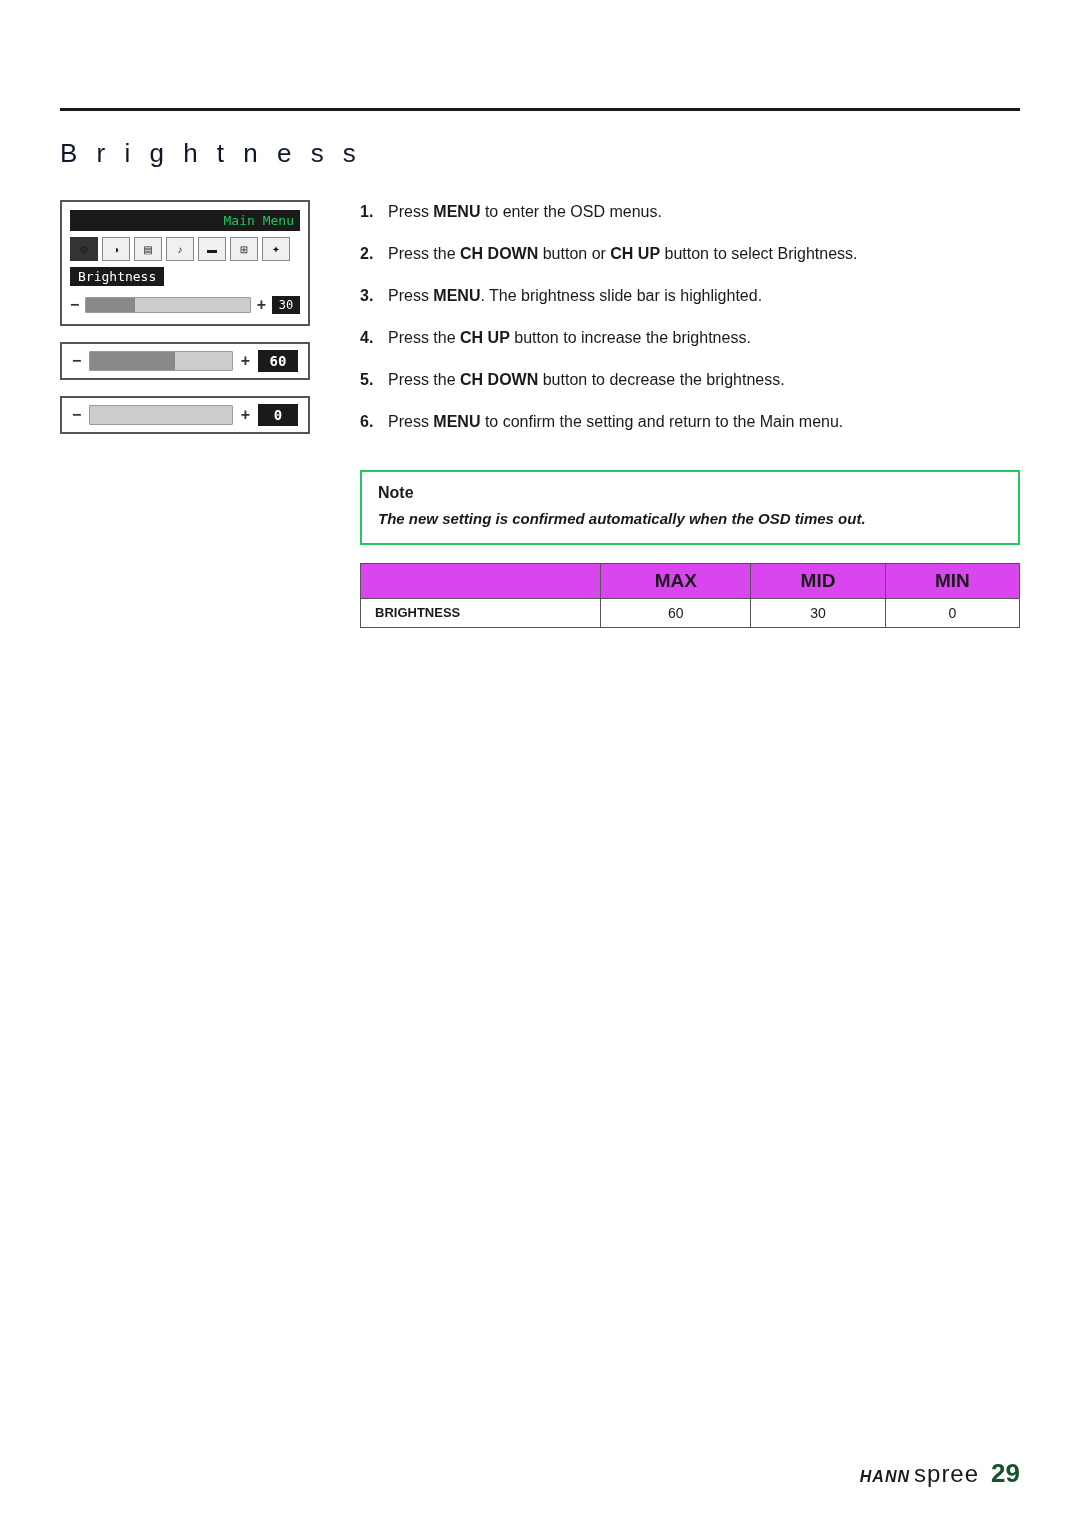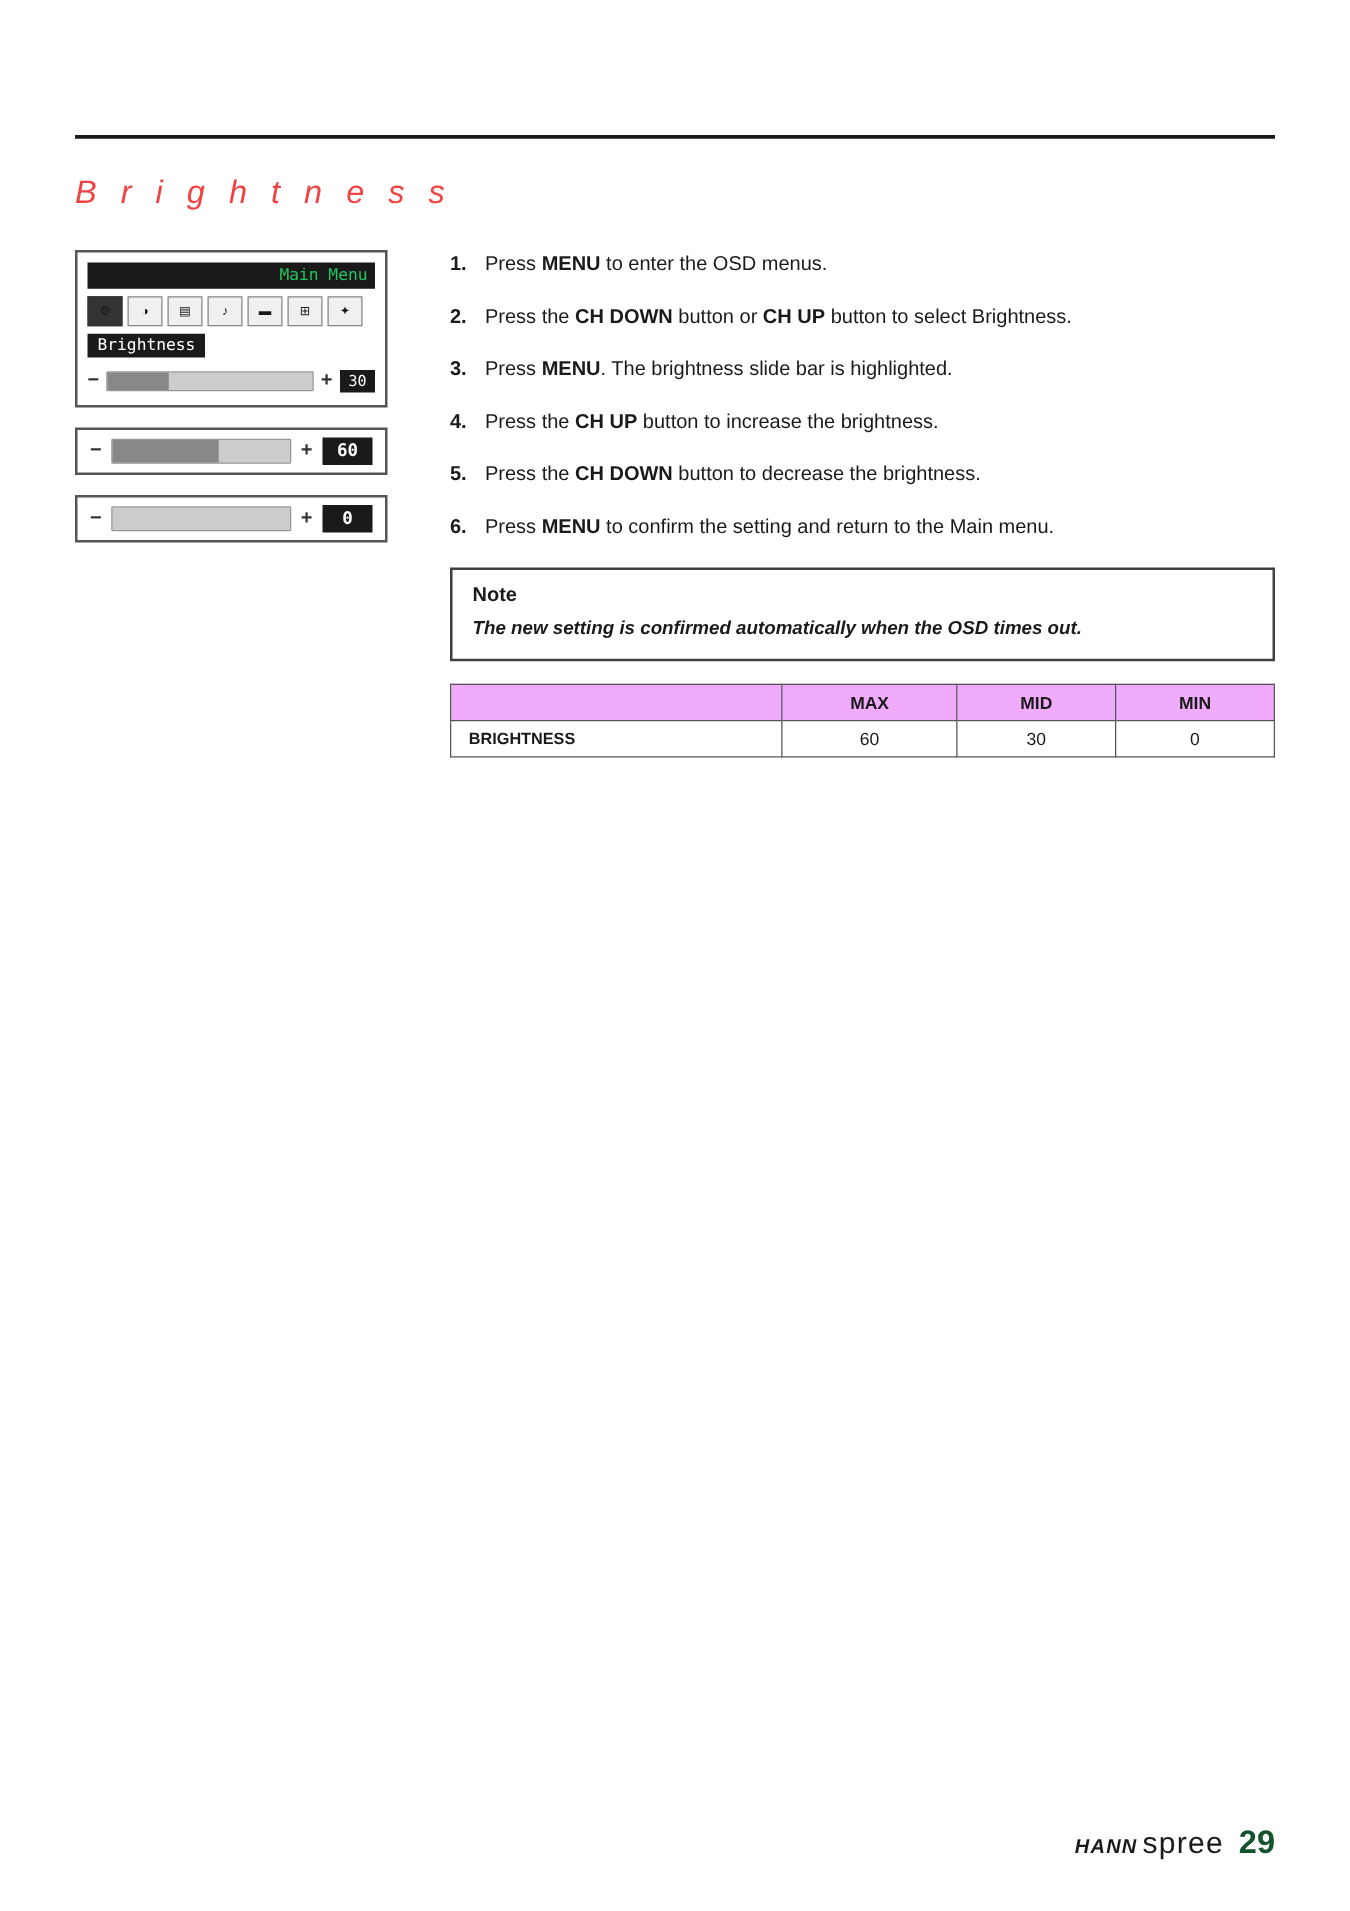--- a/index.html
+++ b/index.html
@@ -24,22 +24,21 @@
       background: #1a1a1a;
     }
 
     .page-title {
       position: absolute;
       top: 138px;
       left: 60px;
       font-size: 26px;
       font-weight: normal;
       letter-spacing: 6px;
-      color: #ef4444;
-      font-style: italic;
+      color: #0f172a;
     }
 
     
     .left-col {
       position: absolute;
       top: 200px;
       left: 60px;
       width: 270px;
     }
 
@@ -198,22 +197,22 @@
     }
 
     .step-num {
       position: absolute;
       left: 0;
       font-weight: bold;
       font-size: 16px;
     }
 
     .note-box {
-      border: 2px solid #404040;
-      margin-top: 20px;
+      border: 2px solid #22c55e;
+      margin-top: 36px;
       padding: 12px 16px;
     }
 
     .note-title {
       font-weight: bold;
       font-size: 16px;
       margin-bottom: 6px;
     }
 
     .note-text {
@@ -227,24 +226,24 @@
     .brightness-table {
       width: 100%;
       border-collapse: collapse;
       margin-top: 18px;
       border: 1px solid #555;
     }
 
     .brightness-table th {
       border: 1px solid #555;
       padding: 6px 14px;
-      font-size: 14px;
+      font-size: 19px;
       font-weight: bold;
       text-align: center;
-      background: #f0abfc;
+      background: #d946ef;
     }
 
     .brightness-table td {
       border: 1px solid #555;
       padding: 6px 14px;
       font-size: 14px;
       text-align: center;
     }
 
     .brightness-table td.row-label {

